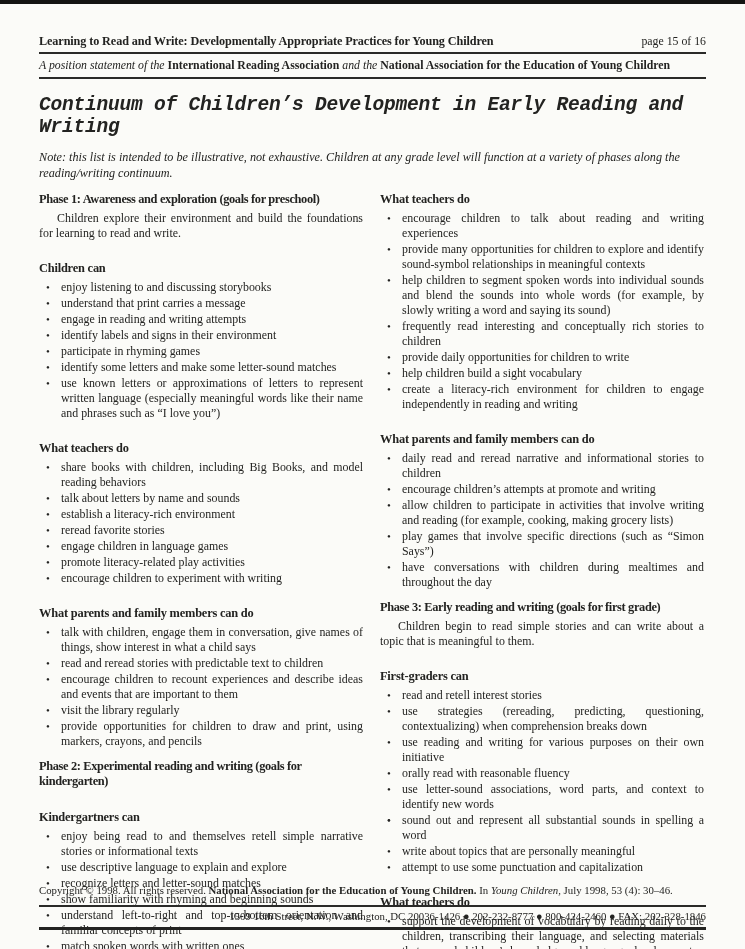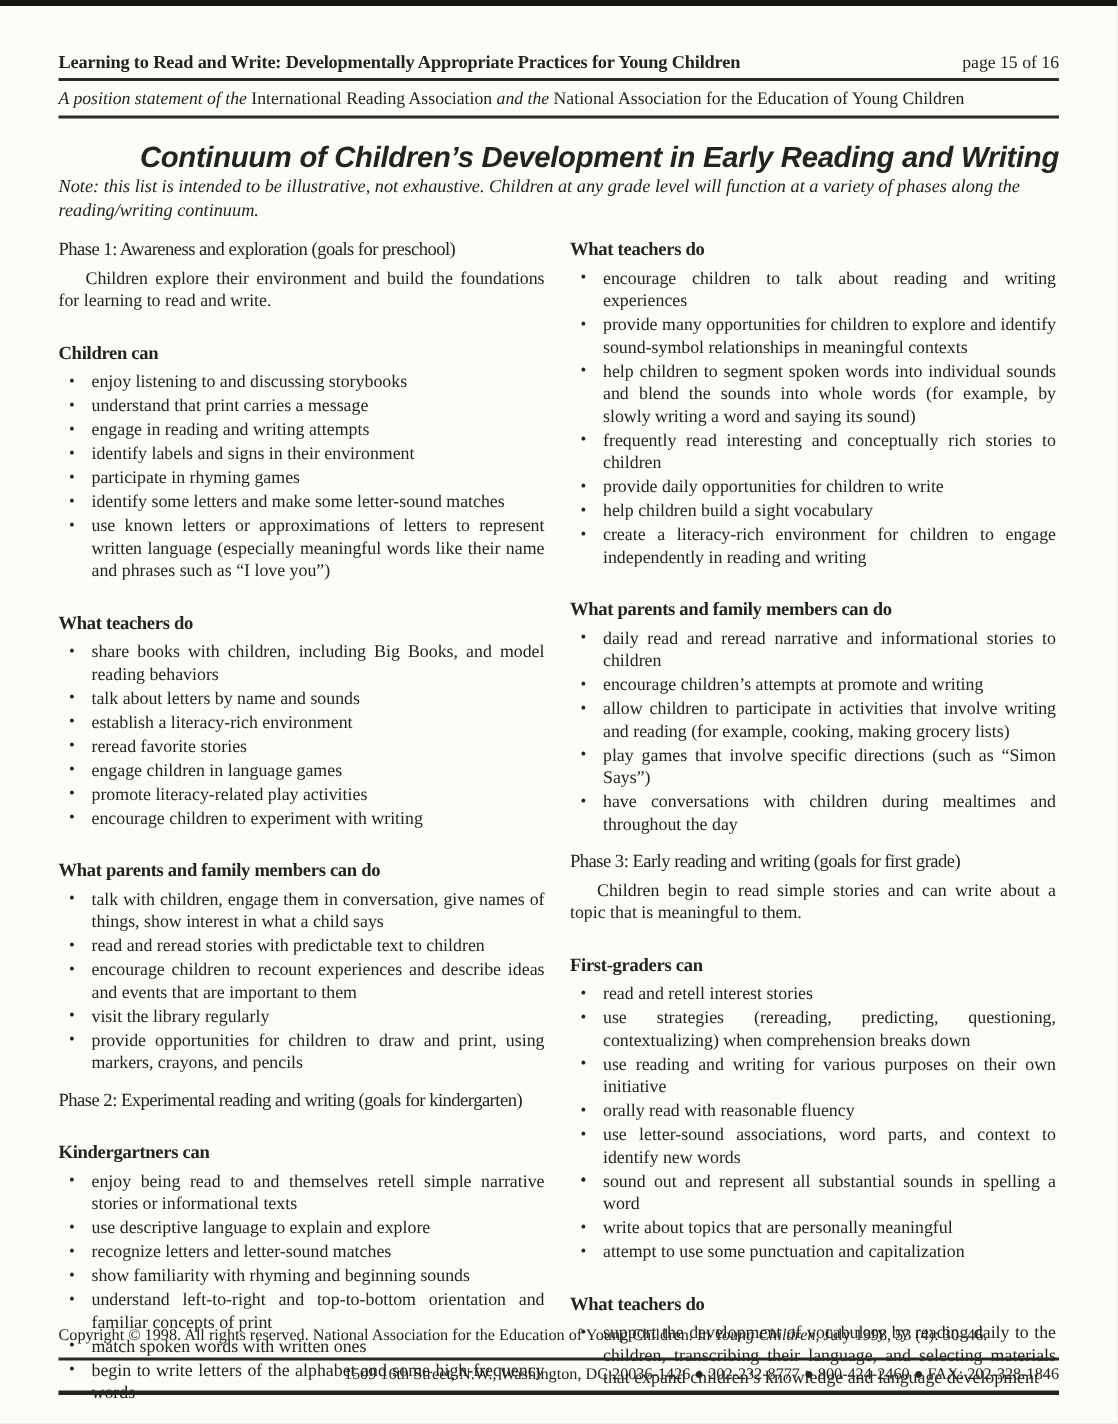--- a/index.html
+++ b/index.html
@@ -17,42 +17,43 @@
 
   
   .hdr-row{display:flex;justify-content:space-between;align-items:baseline;}
   .doc-title{font-weight:bold;font-size:12.2px;letter-spacing:-0.1px;}
   .page-ind{font-size:11.8px;}
   .rule{border:none;margin:0;background:#2a2a28;}
   .rule-1{height:2px;margin-top:3px;}
   .statement{font-size:11.8px;margin-top:4px;padding-bottom:4px;}
   .rule-2{height:2px;}
   .sg-italic{font-style:italic;}
-  .sg-bold{font-weight:normal;font-style:normal;}
+  .sg-bold{font-weight:bold;font-style:normal;}
   .sg-normal{}
 
   
   .main-title{
-    text-align:right;
-    font-family:Liberation Sans, sans-serif;
+    text-align:left;
+    font-family:Liberation Mono, monospace;
     font-weight:bold;font-style:italic;
     font-size:19.5px;letter-spacing:-0.2px;
     margin-top:15px;
   }
   .note{
     font-style:italic;
     font-size:12.2px;line-height:15.5px;
+    margin-top:12px;
   }
 
   
   .cols{display:flex;gap:17px;margin-top:11px;}
   .col{width:324px;}
 
   .h-phase{
-    font-weight:normal;font-size:12.4px;letter-spacing:-0.35px;
+    font-weight:bold;font-size:12.4px;letter-spacing:-0.35px;
     line-height:15.5px;margin:10px 0 3px 0;
   }
   .h-sub{
     font-weight:bold;font-size:12.4px;letter-spacing:-0.2px;
     line-height:15px;margin:20px 0 4px 0;
   }
   .para{
     font-size:11.9px;line-height:15px;margin:0;
     text-align:justify;text-indent:18px;
   }

